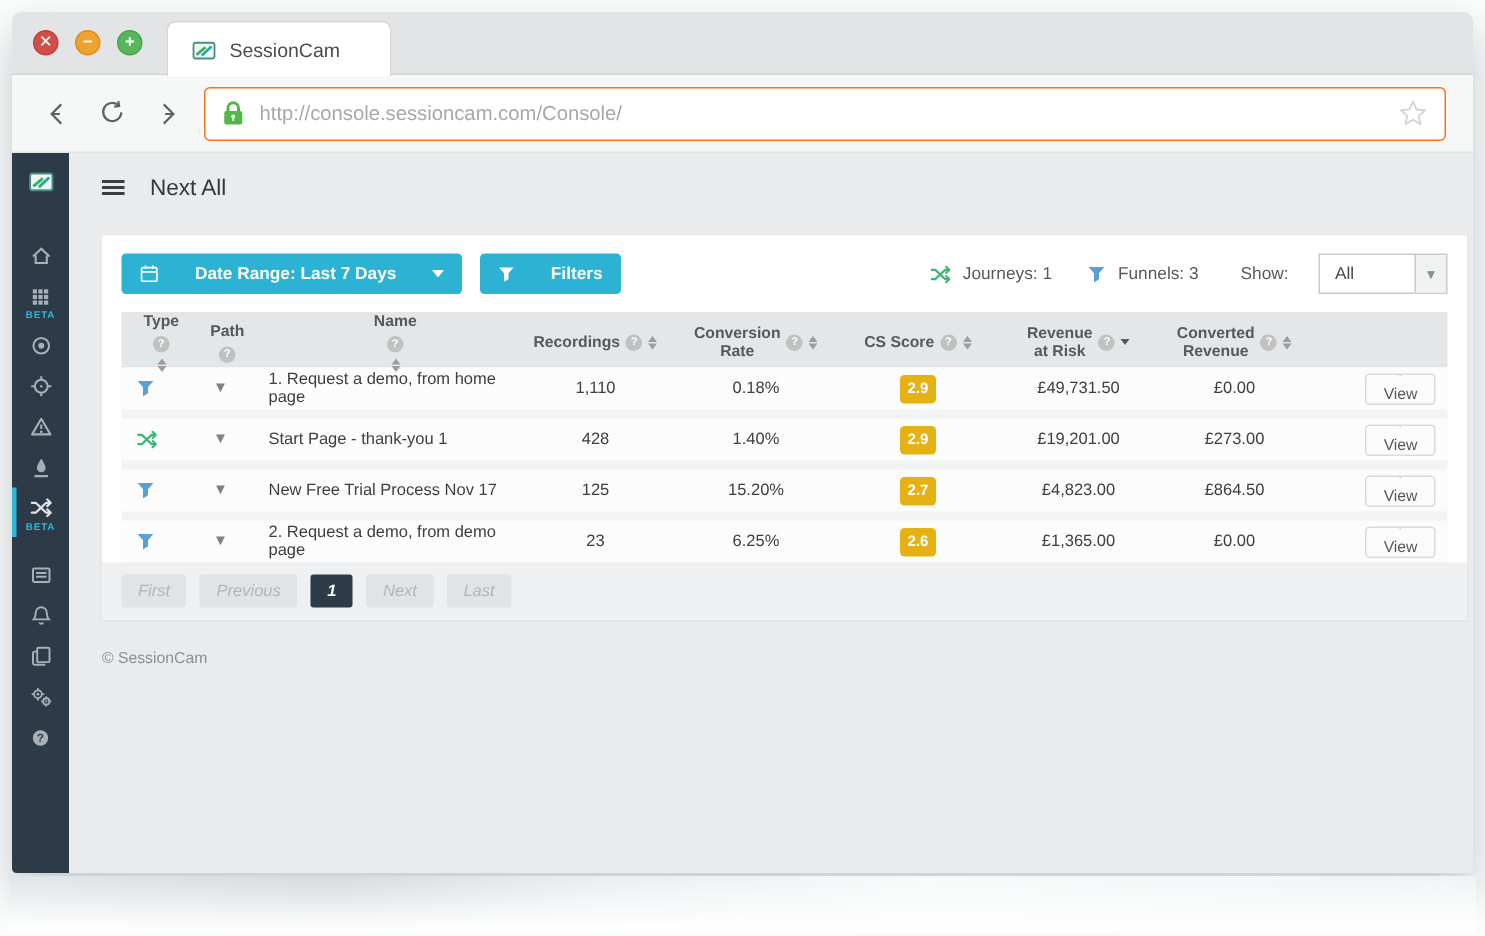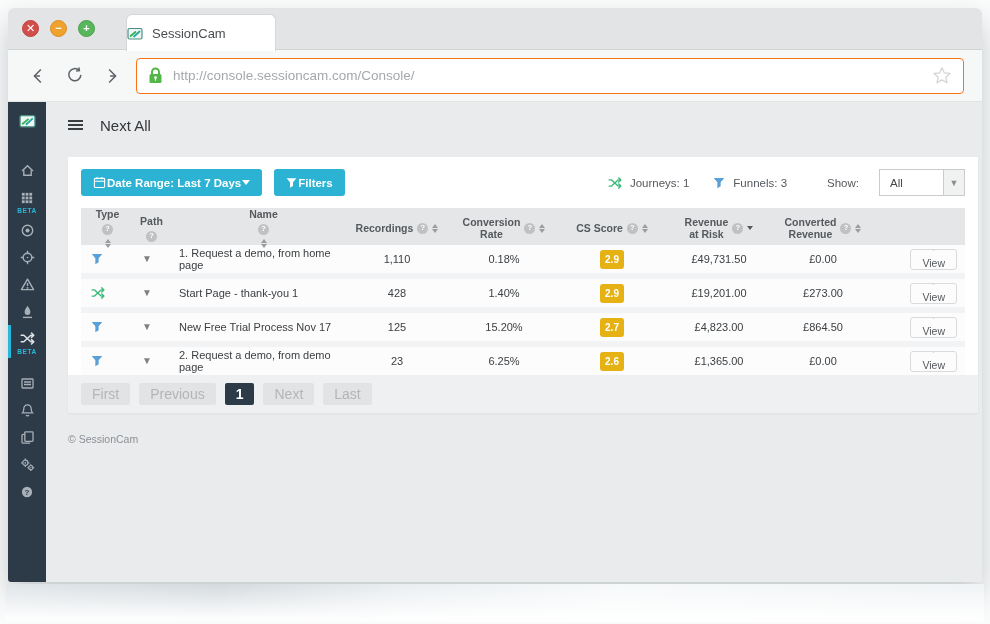--- a/index.html
+++ b/index.html
@@ -11,23 +11,23 @@
             background:#fff; overflow:hidden; }
 
   
   .tabbar { height:42px; background:#e3e4e5; border-bottom:1px solid #d2d3d4; position:relative; }
   .traffic { position:absolute; left:14px; top:12px; display:flex; gap:11px; }
   .light { width:17px; height:17px; border-radius:50%; color:#fff; font-size:11px; font-weight:bold;
            display:flex; align-items:center; justify-content:center; cursor:default; line-height:1; }
   .light.close { background:#d14f4b; border:1px solid #bf403d; }
   .light.min   { background:#f0a22e; border:1px solid #d98f24; }
   .light.max   { background:#58b65c; border:1px solid #49a24d; }
-  .tab { position:absolute; left:118px; top:6px; width:150px; height:37px; background:#fff;
+  .tab { position:absolute; left:103px; top:6px; width:150px; height:37px; background:#fff;
          border:1px solid #d5d6d7; border-bottom:none; border-radius:6px 6px 0 0;
-         display:flex; align-items:center; gap:9px; }
+         display:flex; align-items:center; gap:9px; padding-left:16px; }
   .tab-title { font-size:13px; color:#4a4d50; }
 
   .chrome { height:52px; background:#f6f7f7; border-bottom:1px solid #e3e4e5;
             display:flex; align-items:center; padding:0 18px; }
   .navbtns { display:flex; align-items:center; gap:10px; margin-right:12px; }
   .navbtn { width:26px; height:26px; display:flex; align-items:center; justify-content:center; cursor:pointer; }
   .urlbar { flex:1; height:36px; background:#fff; border:1px solid #f97316; border-radius:4px;
             display:flex; align-items:center; gap:10px; padding:0 11px; }
   .url { flex:1; font-size:13.5px; color:#a4a9ac; }
 
@@ -45,25 +45,25 @@
   .content { flex:1; background:#e9ebec; position:relative; }
   .page-head { height:46px; display:flex; align-items:center; gap:17px; padding-left:22px; }
   .hamburger { width:15px; cursor:pointer; }
   .hamburger span { display:block; height:1.6px; background:#3a3f44; margin:2.6px 0; }
   .page-title { font-size:15px; color:#33373b; }
 
   .card { margin:9px 20px 0 22px; background:#fff; box-shadow:0 1px 2px rgba(0,0,0,.05); padding:12px 13px 0; }
   .card-toolbar { display:flex; align-items:center; margin-bottom:12px; }
   .btn-cyan { background:#2cb2d3; border:none; color:#fff; font-size:11.5px; font-weight:bold;
               height:27px; padding:0 12px; border-radius:3px; display:inline-flex; align-items:center;
-              gap:1px; cursor:pointer; font-family:inherit; }
+              gap:24px; cursor:pointer; font-family:inherit; }
   .btn-cyan + .btn-cyan { margin-left:12px; }
   .tb-right { margin-left:auto; display:flex; align-items:center; gap:10px; font-size:11.5px; color:#55595d; }
   .info-pair { display:flex; align-items:center; gap:8px; margin-right:14px; }
-  .show-label { margin-left:16px; margin-right:10px; color:#55595d; }
+  .show-label { margin-left:4px; margin-right:10px; color:#55595d; }
   .select { width:86px; height:27px; background:#fff; border:1px solid #c9cbcc; display:flex;
             align-items:center; position:relative; padding-left:10px; font-size:11.5px; color:#44484c; cursor:pointer; }
   .select .chev-box { position:absolute; right:0; top:0; bottom:0; width:21px; background:#f0f1f1;
                       border-left:1px solid #c9cbcc; display:flex; align-items:center; justify-content:center;
                       color:#8a8e91; font-size:9px; }
 
   
   .tgrid { display:grid; grid-template-columns:44px 44px 180px 96px 118px 98px 116px 92px 96px; align-items:center; }
   .thead { background:#e5e6e7; height:37px; font-size:10.5px; font-weight:bold; color:#55595d; }
   .th { display:flex; align-items:center; justify-content:center; gap:4px; line-height:1.15; text-align:center; cursor:pointer; }
@@ -84,22 +84,22 @@
   .td.al { justify-content:flex-start; padding-left:10px; }
   .td.ar { justify-content:flex-end; padding-right:8px; }
   .chevron { color:#7d8286; font-size:10px; cursor:pointer; line-height:1; }
   .badge { background:#e5b113; color:#fff; font-size:10px; font-weight:bold; padding:4px 0;
            width:24px; text-align:center; border-radius:3px; }
   .btn-view { background:#fcfcfc; border:1px solid #d9dadb; border-radius:3px; height:21px;
               padding:0 11px; font-size:10.5px; color:#55595d; display:inline-flex; align-items:center;
               gap:6px; cursor:pointer; font-family:inherit;flex-direction:column; }
 
   .pager { background:#eef0f1; margin:0 -13px; padding:8px 13px; display:flex; gap:9px; }
-  .pg { border:none; background:#e2e3e4; color:#b3b6b8; font-size:14px; height:22px; padding:0 11px;
-        border-radius:2px; cursor:pointer; font-family:inherit; }
+  .pg { border:none; background:#e2e3e4; color:#b3b6b8; font-size:11px; height:22px; padding:0 11px;
+        border-radius:2px; cursor:pointer; font-family:inherit;font-style:italic; }
   .pg.active { background:#2d3b49; color:#fff; font-weight:bold; }
 
   .copyright { font-size:10.5px; color:#8b9095; margin:20px 0 0 22px; }
 
   
   .floor { position:absolute; left:6px; right:6px; top:584px; height:38px;
            background:linear-gradient(100deg,#dbe1e5 0%,#ccd3d8 22%,#e6ebee 40%,#f5f8f9 62%,#edf1f3 100%); }
   .floor::after { content:""; position:absolute; inset:0;
            background:linear-gradient(to bottom,rgba(255,255,255,.15),rgba(255,255,255,.95) 90%); }
 

